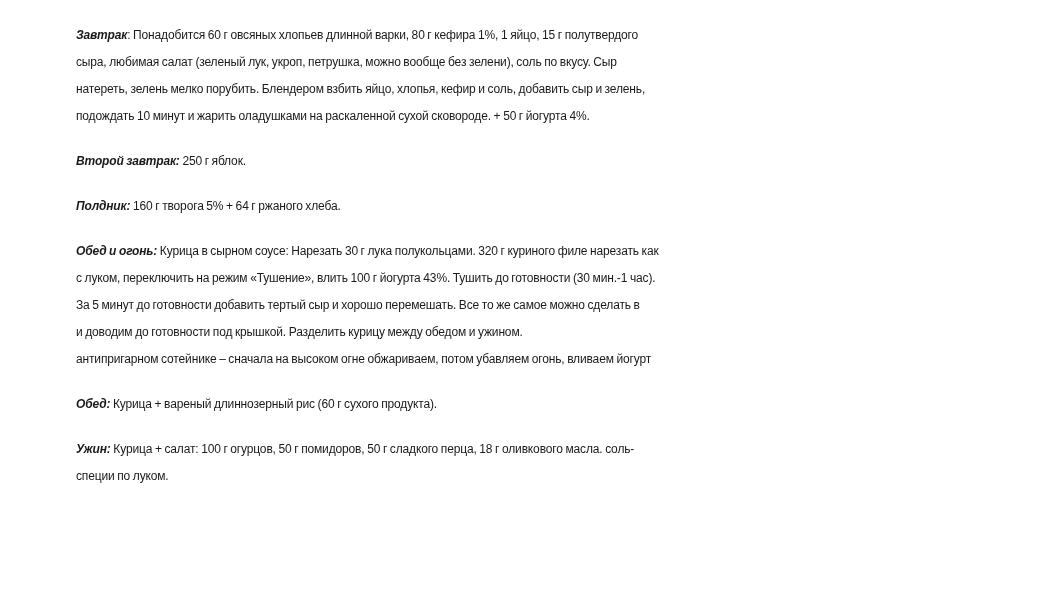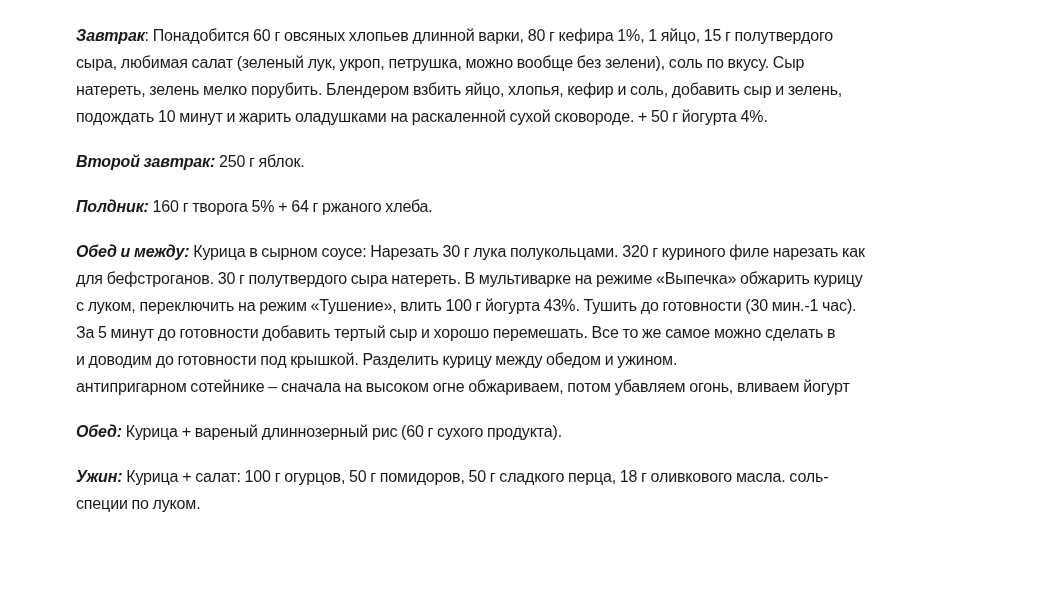--- a/index.html
+++ b/index.html
@@ -16,21 +16,21 @@
       color: #1a1a1a;
     }
     .doc {
       position: absolute;
       left: 76px;
       top: 22px;
       width: 920px;
     }
     .para {
       margin: 0 0 18px 0;
-      font-size: 16px;
+      font-size: 12px;
       line-height: 27px;
       letter-spacing: -0.15px;
       word-spacing: -0.5px;
     }
     .para .label {
       font-weight: bold;
       font-style: italic;
     }
     .line {
       display: block;
@@ -51,22 +51,21 @@
 
   <p class="para">
     <span class="line"><span class="label">Второй завтрак:</span><span> 250 г яблок.</span></span>
   </p>
 
   <p class="para">
     <span class="line"><span class="label">Полдник:</span><span> 160 г творога 5% + 64 г ржаного хлеба.</span></span>
   </p>
 
   <p class="para">
-    <span class="line"><span class="label">Обед и между:</span><span> Курица в сырном соусе: Нарезать 30 г лука полукольцами. 320 г куриного филе нарезать как</span></span>
-    <span class="line">для бефстроганов. 30 г полутвердого сыра натереть. В мультиварке на режиме «Выпечка» обжарить курицу</span>
+    <span class="line"><span class="label">Обед и огонь:</span><span> Курица в сырном соусе: Нарезать 30 г лука полукольцами. 320 г куриного филе нарезать как</span></span>
     <span class="line">с луком, переключить на режим «Тушение», влить 100 г йогурта 43%. Тушить до готовности (30 мин.-1 час).</span>
     <span class="line">За 5 минут до готовности добавить тертый сыр и хорошо перемешать. Все то же самое можно сделать в</span>
     <span class="line">и доводим до готовности под крышкой. Разделить курицу между обедом и ужином.</span>
     <span class="line">антипригарном сотейнике – сначала на высоком огне обжариваем, потом убавляем огонь, вливаем йогурт</span>
   </p>
 
   <p class="para">
     <span class="line"><span class="label">Обед:</span><span> Курица + вареный длиннозерный рис (60 г сухого продукта).</span></span>
   </p>
 

